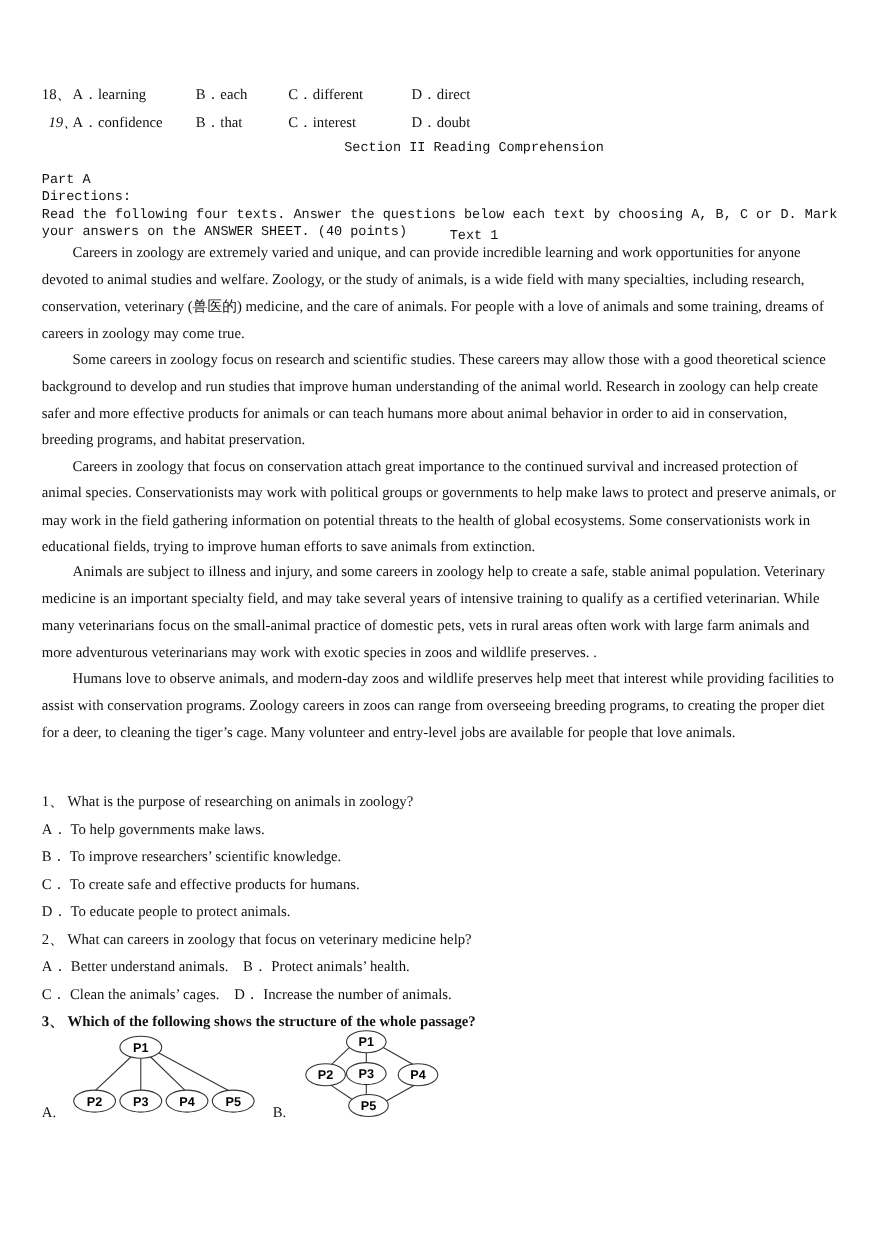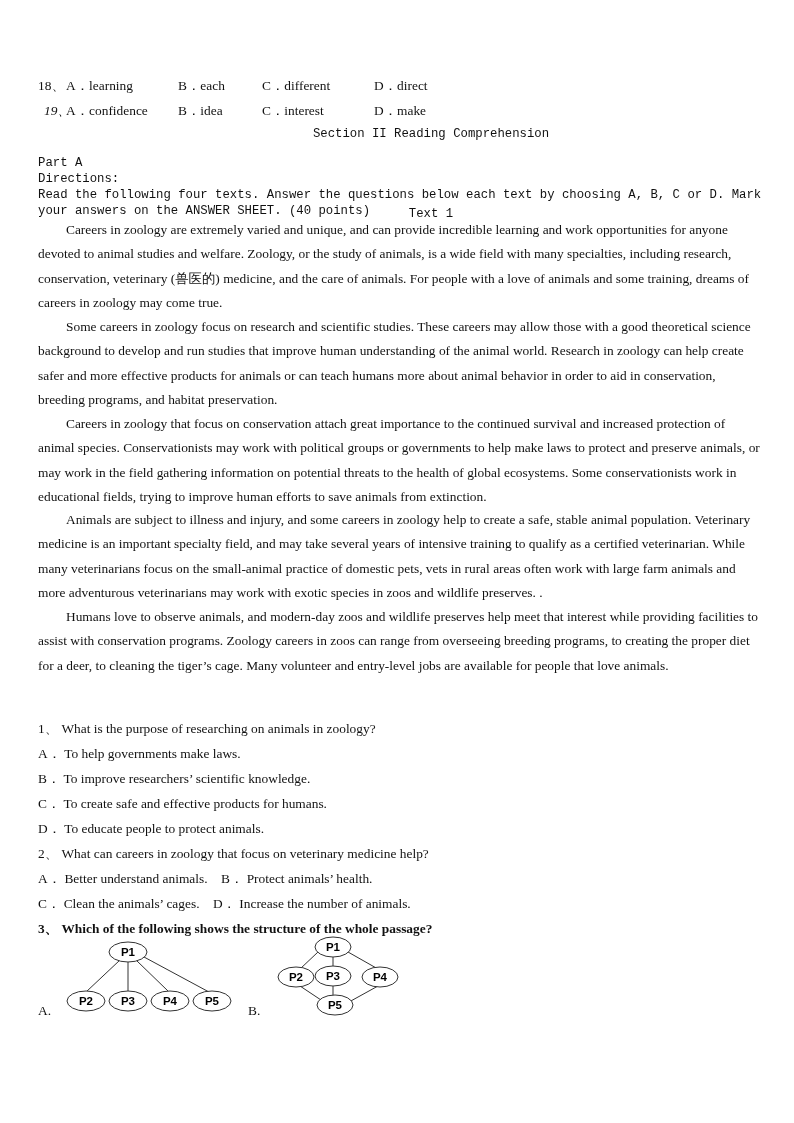--- a/index.html
+++ b/index.html
@@ -20,23 +20,23 @@
 <div class="abs serif optrow" style="top:77px;left:38px;">
   <span style="left:0;">18、</span>
   <span style="left:28px;"><span style="position:static">A．</span><span style="position:static">learning</span></span>
   <span style="left:140px;"><span style="position:static">B．</span><span style="position:static">each</span></span>
   <span style="left:224px;"><span style="position:static">C．</span><span style="position:static">different</span></span>
   <span style="left:336px;"><span style="position:static">D．</span><span style="position:static">direct</span></span>
 </div>
 <div class="abs serif optrow" style="top:102px;left:38px;">
   <span style="left:6px;font-style:italic;">19、</span>
   <span style="left:28px;"><span style="position:static">A．</span><span style="position:static">confidence</span></span>
-  <span style="left:140px;"><span style="position:static">B．</span><span style="position:static">idea</span></span>
+  <span style="left:140px;"><span style="position:static">B．</span><span style="position:static">that</span></span>
   <span style="left:224px;"><span style="position:static">C．</span><span style="position:static">interest</span></span>
-  <span style="left:336px;"><span style="position:static">D．</span><span style="position:static">make</span></span>
+  <span style="left:336px;"><span style="position:static">D．</span><span style="position:static">doubt</span></span>
 </div>
 
 <div class="center mono" style="top:127px;">Section II Reading Comprehension</div>
 <div class="line mono" style="top:143px;">Part A</div>
 <div class="line mono" style="top:159px;">Directions:</div>
 <div class="line mono" style="top:175px;text-align:right;">Read the following four texts. Answer the questions below each text by choosing A, B, C or D. Mark</div>
 <div class="line mono" style="top:191px;">your answers on the ANSWER SHEET. (40 points)</div>
 <div class="center mono" style="top:207px;">Text 1</div>
 
 <div class="para serif" style="top:218px;"><span class="indent"></span><span>Careers in zoology are extremely varied and unique, and can provide incredible learning and work opportunities for anyone devoted to animal studies and welfare. Zoology, or the study of animals, is a wide field with many specialties, including research, conservation, veterinary (兽医的) medicine, and the care of animals. For people with a love of animals and some training, dreams of careers in zoology may come true.</span></div>

